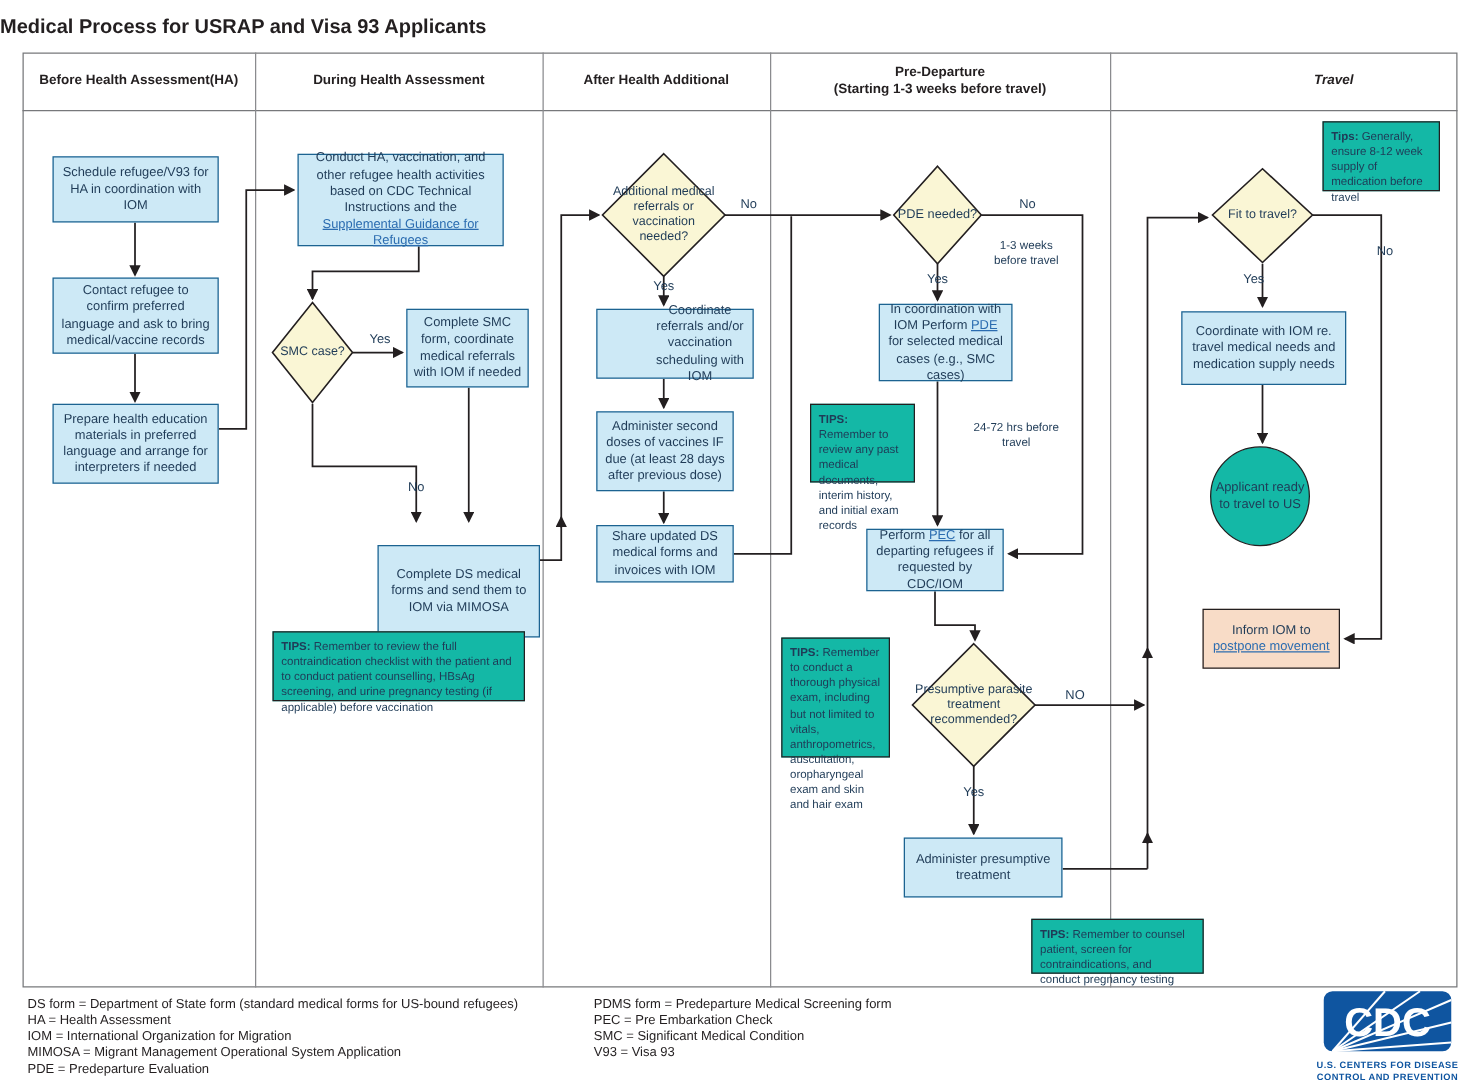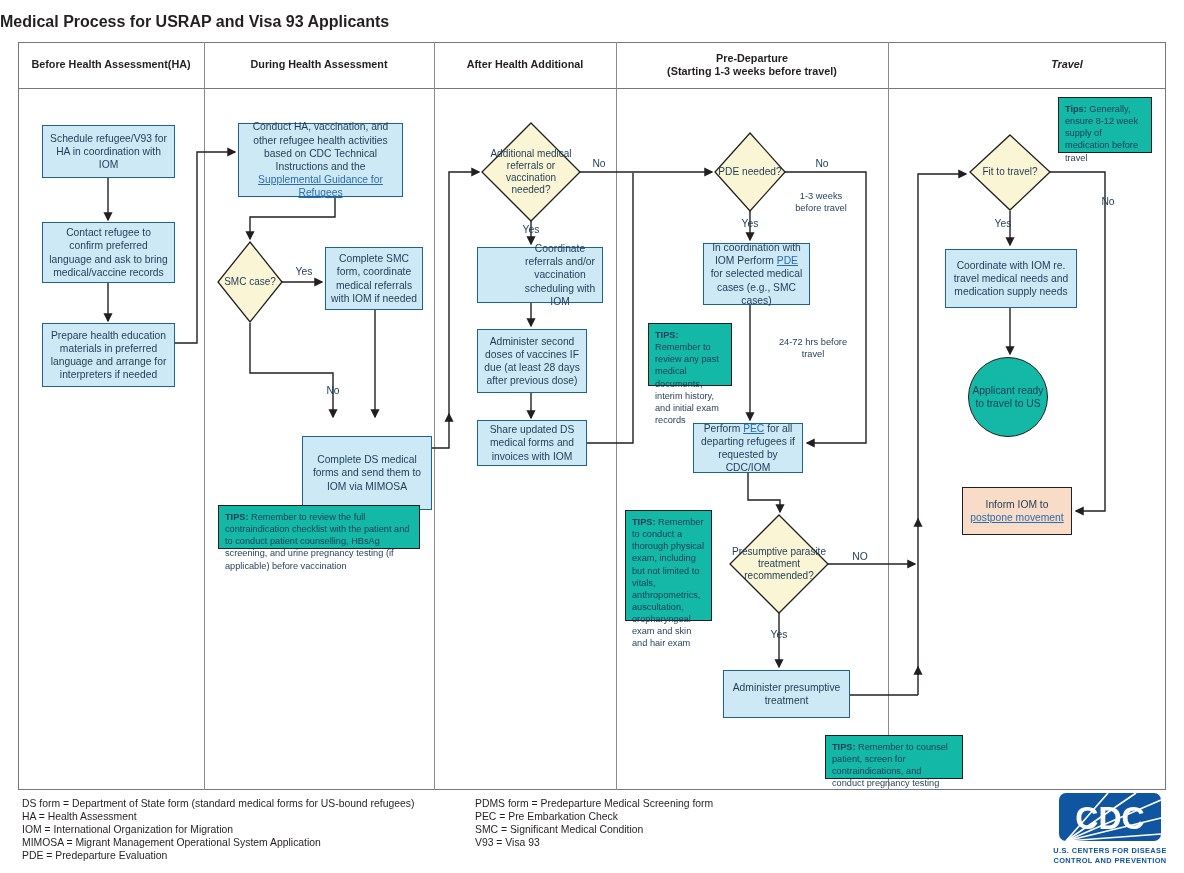--- a/index.html
+++ b/index.html
@@ -117,40 +117,40 @@
   <div class="node" style="left:42px;top:125px;width:133px;height:53px;">Schedule refugee/V93 for HA in coordination with IOM</div>
   <div class="node" style="left:42px;top:222px;width:133px;height:61px;">Contact refugee to confirm preferred language and ask to bring medical/vaccine records</div>
   <div class="node" style="left:42px;top:323px;width:133px;height:64px;">Prepare health education materials in preferred language and arrange for interpreters if needed</div>
 
   <div class="node" style="left:238px;top:123px;width:165px;height:74px;">
     <span><span>Conduct HA, vaccination, and other refugee health activities based on CDC Technical Instructions and the </span><a class="lnk">Supplemental Guidance for Refugees</a></span>
   </div>
   <div class="dlabel" style="left:218px;top:246px;width:64px;height:72px;">SMC case?</div>
   <div class="node" style="left:325px;top:247px;width:98px;height:63px;">Complete SMC form, coordinate medical referrals with IOM if needed</div>
   <div class="node" style="left:302px;top:420px;width:130px;height:74px;margin-top:16px;">Complete DS medical forms and send them to IOM via MIMOSA</div>
-  <div class="tips" style="left:218px;top:505px;width:202px;height:44px;">
+  <div class="tips" style="left:218px;top:505px;width:202px;height:56px;">
     <b>TIPS:</b><span> Remember to review the full contraindication checklist with the patient and to conduct patient counselling, HBsAg screening, and urine pregnancy testing (if applicable) before vaccination</span>
   </div>
 
   <div class="dlabel" style="left:486px;top:128px;width:90px;height:88px;">Additional medical referrals or vaccination needed?</div>
   <div class="node" style="left:477px;top:247px;width:126px;height:56px;padding-left:45px;">Coordinate referrals and/or vaccination scheduling with IOM</div>
   <div class="node" style="left:477px;top:329px;width:110px;height:64px;">Administer second doses of vaccines IF due (at least 28 days after previous dose)</div>
   <div class="node" style="left:477px;top:420px;width:110px;height:46px;">Share updated DS medical forms and invoices with IOM</div>
 
   <div class="dlabel" style="left:713px;top:152px;width:74px;height:40px;font-size:10.2px;">PDE needed?</div>
   <div class="node" style="left:703px;top:243px;width:107px;height:62px;">
     <span><span>In coordination with IOM Perform </span><a class="lnk">PDE</a><span> for selected medical cases (e.g., SMC cases)</span></span>
   </div>
   <div class="tips" style="left:648px;top:323px;width:84px;height:63px;">
     <b>TIPS:</b><span> Remember to review any past medical documents, interim history, and initial exam records</span>
   </div>
   <div class="node" style="left:693px;top:423px;width:110px;height:50px;">
     <span><span>Perform </span><a class="lnk">PEC</a><span> for all departing refugees if requested by CDC/IOM</span></span>
   </div>
-  <div class="tips" style="left:625px;top:510px;width:87px;height:111px;">
+  <div class="tips" style="left:625px;top:510px;width:87px;height:96px;">
     <b>TIPS:</b><span> Remember to conduct a thorough physical exam, including but not limited to vitals, anthropometrics, auscultation, oropharyngeal exam and skin and hair exam</span>
   </div>
   <div class="dlabel" style="left:729px;top:526px;width:100px;height:76px;">Presumptive parasite treatment recommended?</div>
   <div class="node" style="left:723px;top:670px;width:127px;height:48px;">Administer presumptive treatment</div>
   <div class="tips" style="left:825px;top:735px;width:138px;height:44px;">
     <b>TIPS:</b><span> Remember to counsel patient, screen for contraindications, and conduct pregnancy testing</span>
   </div>
 
   <div class="tips" style="left:1058px;top:97px;width:94px;height:56px;">
     <b>Tips:</b><span> Generally, ensure 8-12 week supply of medication before travel</span>

